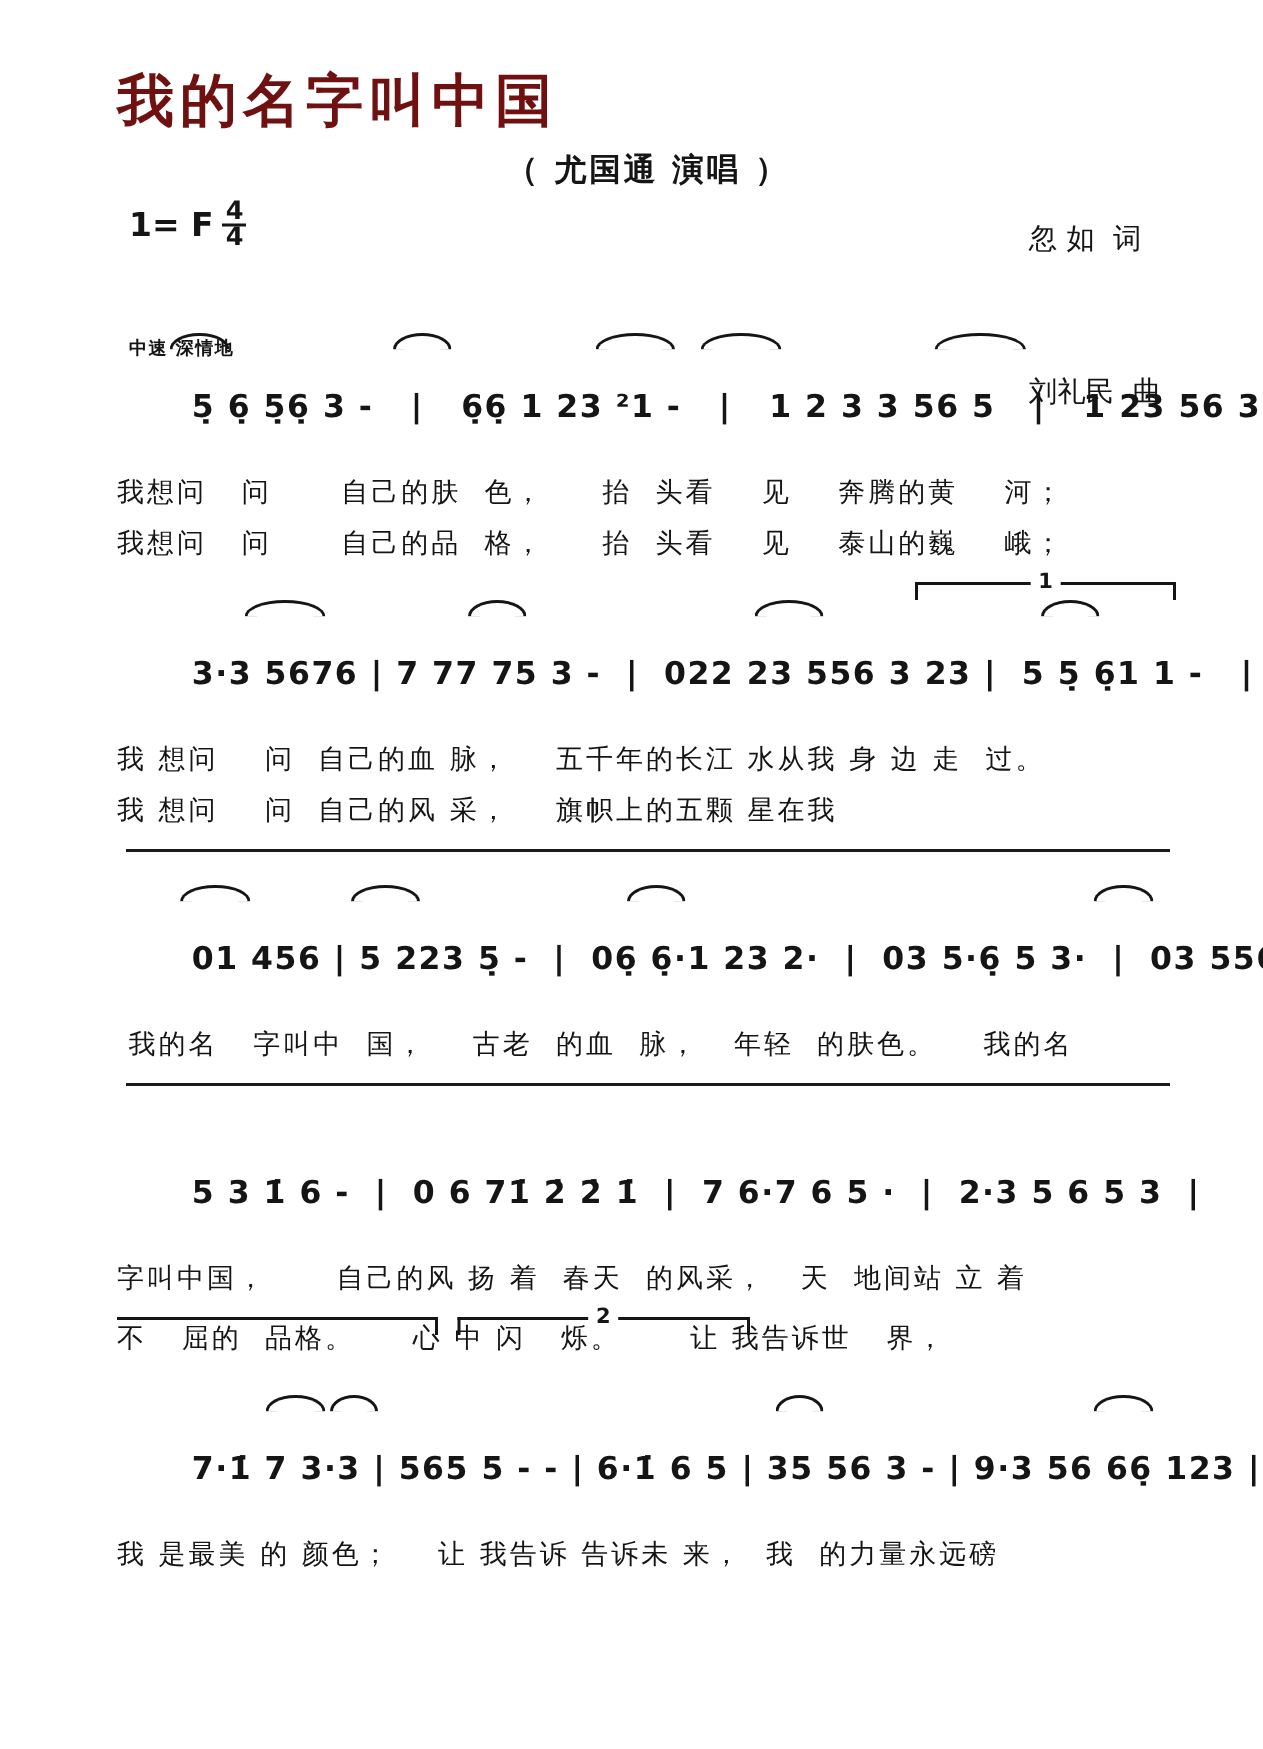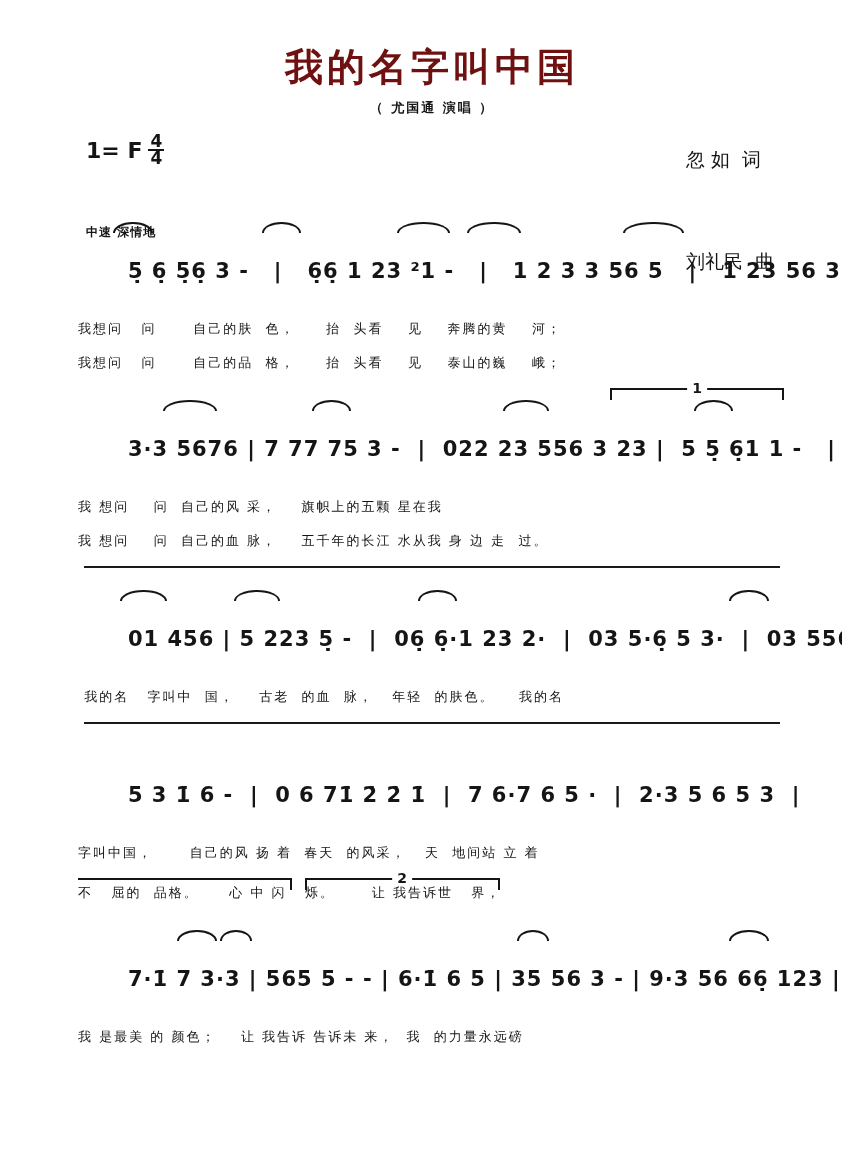--- a/index.html
+++ b/index.html
@@ -5,46 +5,46 @@
   html,body{margin:0;padding:0;}
   body{
     width:842px;height:1166px;background:#ffffff;overflow:hidden;
     font-family:"DejaVu Sans","Liberation Sans",sans-serif;color:#151515;
     position:relative;
   }
   .sheet{padding:14px 56px 0 78px;position:relative;}
   
   .header{position:relative;height:168px;}
   .title{
-    text-align:center;font-size:38px;font-weight:bold;letter-spacing:4px;
+    text-align:left;font-size:38px;font-weight:bold;letter-spacing:4px;
     margin:28px 0 6px 0;
   }
   .singer{
-    text-align:center;font-size:13px;font-weight:bold;letter-spacing:2px;
+    text-align:center;font-size:21px;font-weight:bold;letter-spacing:2px;
   }
   .credits{
     position:absolute;right:12px;top:32px;text-align:left;
     font-size:19px;font-weight:normal;line-height:34px;white-space:pre;
   }
   .keyblock{
     position:absolute;left:8px;top:42px;font-size:22px;font-weight:bold;white-space:pre;
   }
   .keyline{display:flex;align-items:center;gap:6px;}
   .frac{display:inline-flex;flex-direction:column;align-items:center;line-height:15px;font-size:17px;}
   .frac span{display:block;}
   .frac .den{border-top:2px solid #151515;padding:0 2px;}
   .tempo{font-size:12px;font-weight:bold;margin-top:8px;letter-spacing:1px;}
   
   .system{position:relative;margin-bottom:10px;}
   .notation{
     position:relative;font-size:21px;font-weight:bold;white-space:pre;
     letter-spacing:1px;padding-top:22px;line-height:26px;
   }
   .lyrics{
-    font-size:13px;white-space:pre;letter-spacing:2px;line-height:30px;margin-top:4px;
+    font-size:18px;white-space:pre;letter-spacing:2px;line-height:30px;margin-top:4px;
     font-family:"DejaVu Serif","Liberation Serif",serif;
   }
   .arc{
     position:absolute;top:12px;height:9px;
     border:2px solid #151515;border-bottom:none;
     border-radius:50% 50% 0 0 / 100% 100% 0 0;
   }
   .volta{
     position:absolute;top:0;height:10px;
     border-top:2px solid #151515;
@@ -89,22 +89,22 @@
     <div class="lyrics">我想问   问      自己的品  格，     抬  头看    见    泰山的巍    峨；</div>
   </div>
 
   <div class="system">
     <div class="volta lt rt" style="right:2px;width:24%;">
       <span class="vlabel">1</span>
     </div>
     <div class="notation">
       <span>3·3 5676 | 7 77 75 3 -  |  022 23 556 3 23 |  5 5̣ 6̣1 1 -   |</span>
     <div class="arc" style="left: 12%; width: 7%;"></div><div class="arc" style="left: 33%; width: 5%;"></div><div class="arc" style="left: 60%; width: 6%;"></div><div class="arc" style="left: 87%; width: 5%;"></div></div>
+    <div class="lyrics">我 想问    问  自己的血 脉，    五千年的长江 水从我 身 边 走  过。</div>
     <div class="lyrics">我 想问    问  自己的风 采，    旗帜上的五颗 星在我</div>
-    <div class="lyrics">我 想问    问  自己的血 脉，    五千年的长江 水从我 身 边 走  过。</div>
   </div>
 
   <hr class="rule">
 
   <div class="system">
     <div class="notation">
       <span>01 456 | 5 223 5̣ -  |  06̣ 6̣·1 23 2·  |  03 5·6̣ 5 3·  |  03 556 |</span>
     <div class="arc" style="left: 6%; width: 6%;"></div><div class="arc" style="left: 22%; width: 6%;"></div><div class="arc" style="left: 48%; width: 5%;"></div><div class="arc" style="left: 92%; width: 5%;"></div></div>
     <div class="lyrics"> 我的名   字叫中  国，    古老  的血  脉，   年轻  的肤色。    我的名</div>
   </div>

